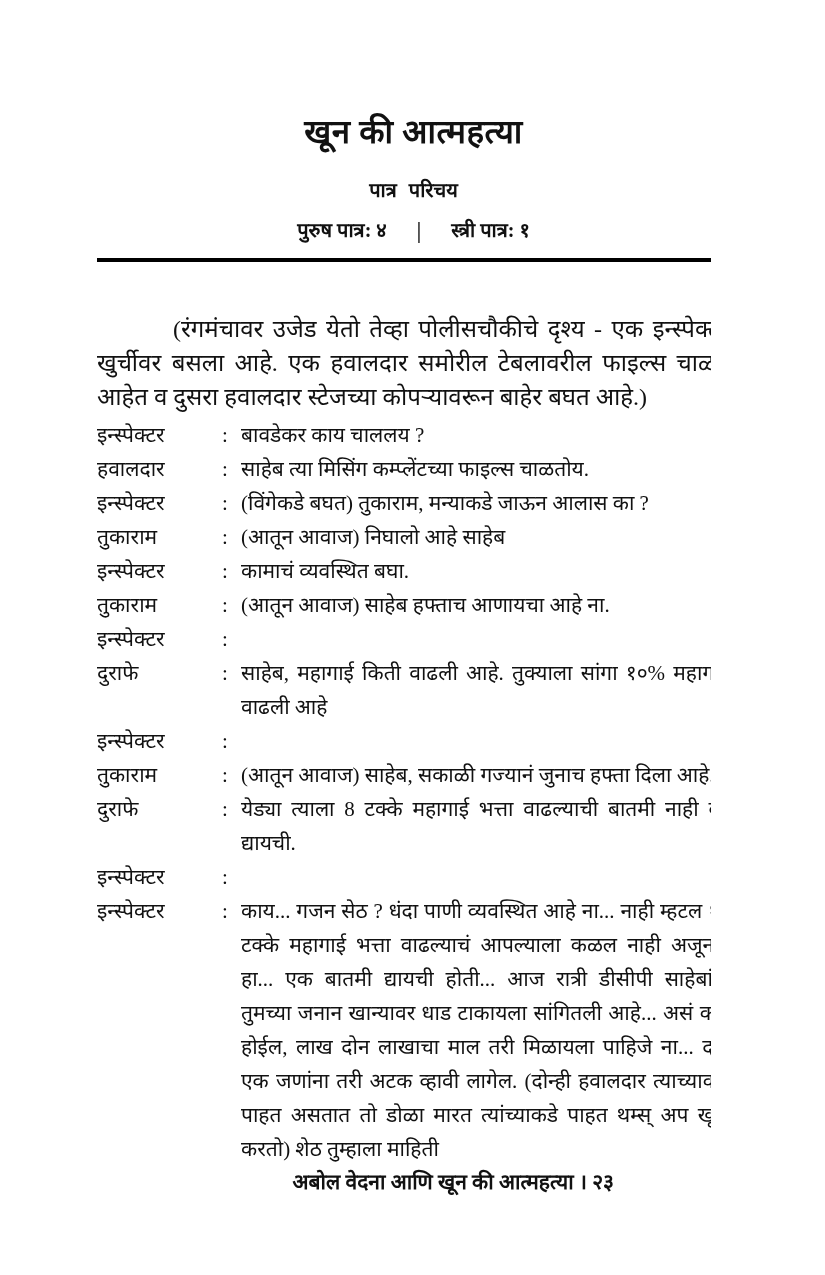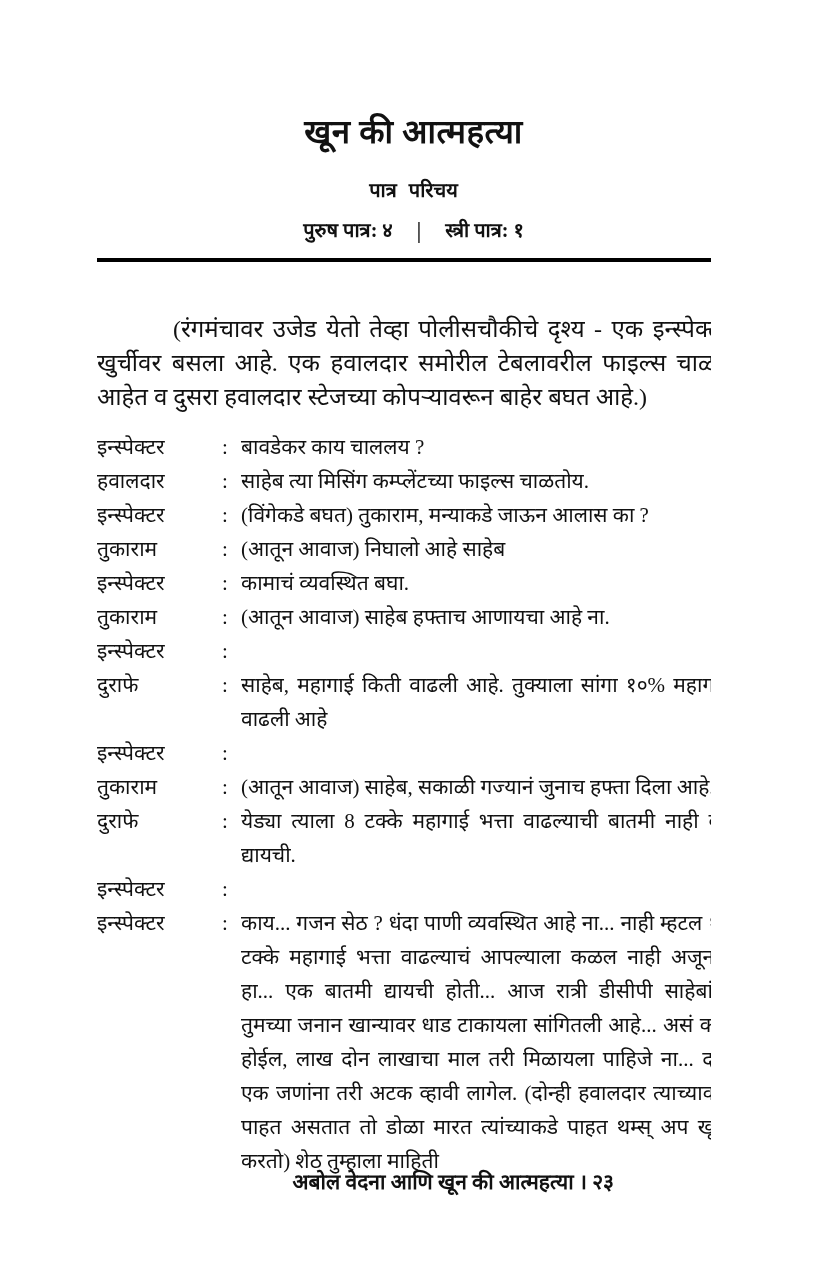--- a/index.html
+++ b/index.html
@@ -36,21 +36,21 @@
     font-size: 20px;
     font-weight: bold;
     line-height: 1.3;
     font-family: Liberation Mono, monospace;
   }
   .cast-line {
     margin-top: 12px;
     display: flex;
     justify-content: center;
     align-items: center;
-    gap: 24px;
+    gap: 30px;
     font-size: 20px;
     font-weight: bold;
     line-height: 1.3;
   }
   .cast-sep {
     font-weight: bold;
     transform: scaleY(1.15);
   }
   .rule {
     margin-top: 15px;
@@ -59,21 +59,21 @@
     border: none;
   }
   .stage-direction {
     margin-top: 50px;
     font-size: 24px;
     line-height: 34px;
     text-align: justify;
     text-indent: 76px;
   }
   .dialogue-list {
-    margin-top: 16px;
+    margin-top: 4px;
   }
   .row {
     display: grid;
     grid-template-columns: 125px 17px 1fr;
     font-size: 21px;
     line-height: 34px;
   }
   .row .speaker {
     white-space: nowrap;
   }

